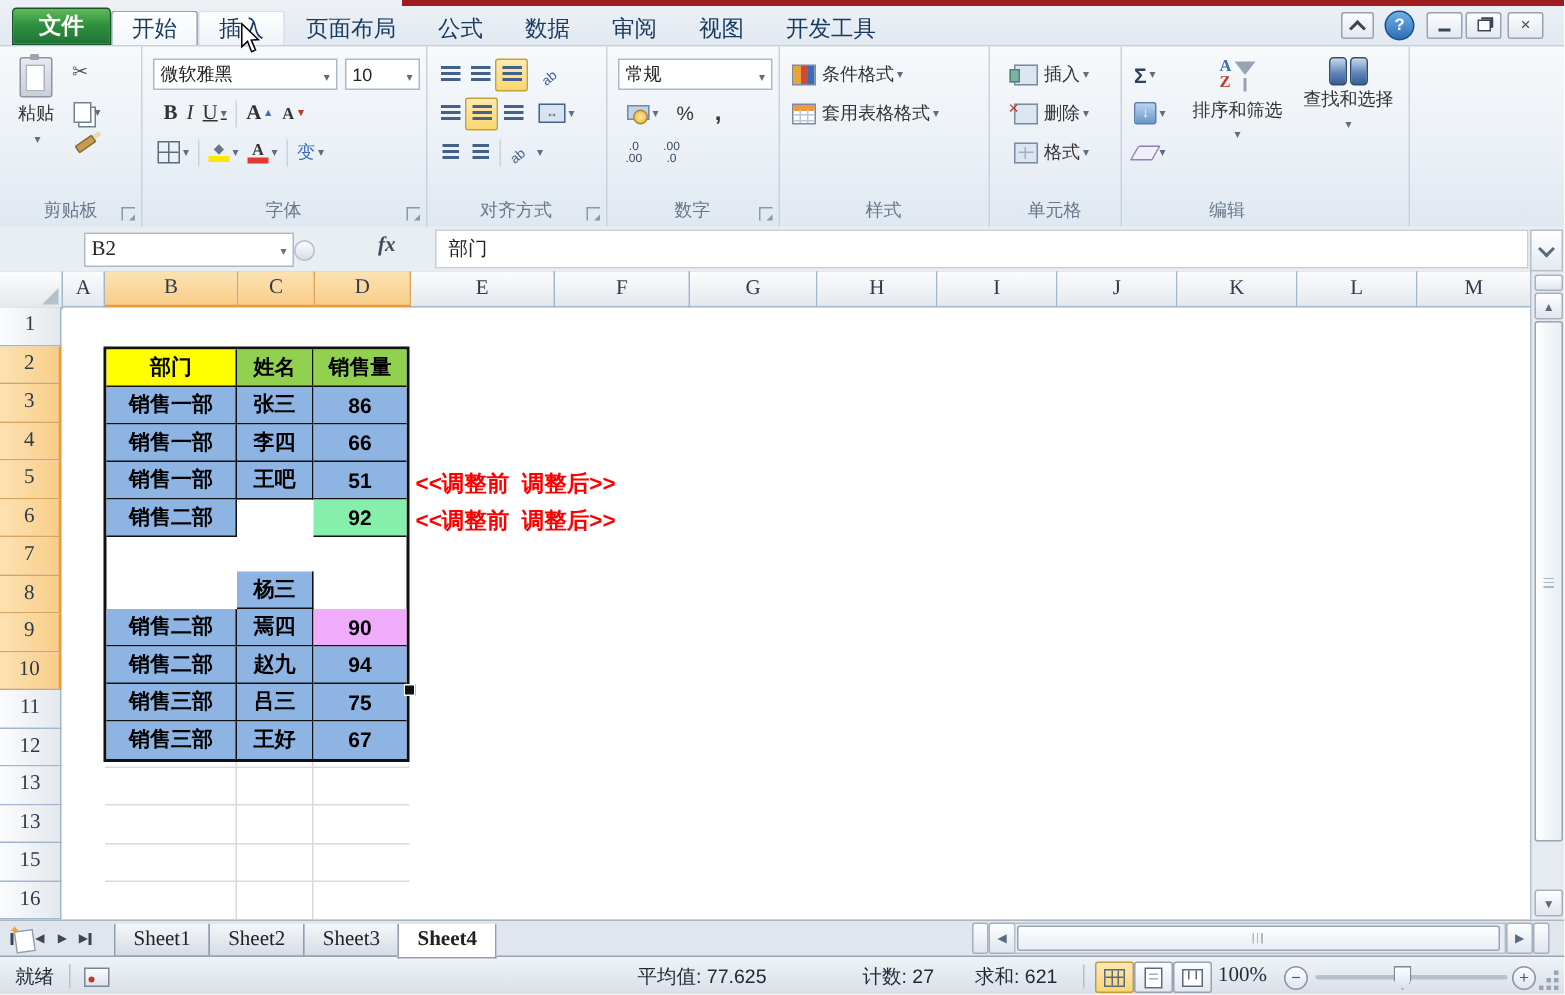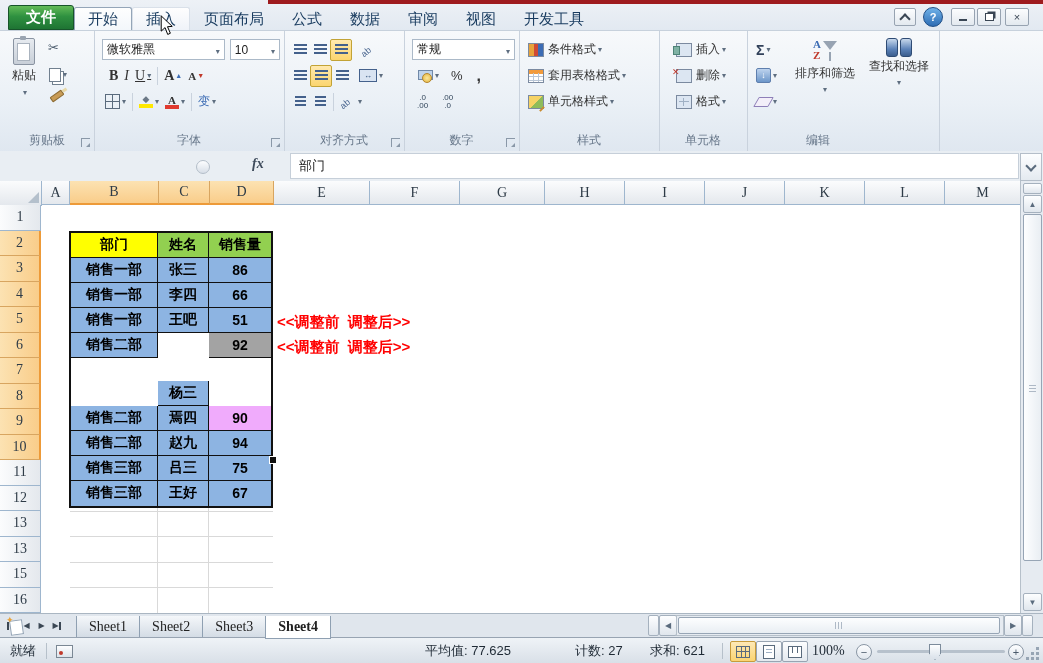--- a/index.html
+++ b/index.html
@@ -413,26 +413,20 @@
           <span class="mini ic-ft"></span>
           <span>套用表格格式</span>
           </span>
       </div>
       <div class="rrow r1" style="left:6px">
         <span class="rbtn dd">
           <span class="mini ic-cf"></span>
           <span>条件格式</span>
           </span>
       </div>
-      <div class="rrow r3" style="left:6px">
-        <span class="rbtn dd">
-          <span class="mini ic-cs"></span>
-          <span>单元格样式</span>
-          </span>
-      </div>
       <div class="glabel">样式</div>
     </div>
 
     <div class="rgroup" style="left:659px;width:88px">
       <div class="rrow r1" style="left:10px">
         <span class="rbtn dd">
           <span class="mini ic-ins" style="margin-left:4px"></span>
           <span>插入</span>
           </span>
       </div>
@@ -478,20 +472,24 @@
       <div class="bigv" style="left:116px;width:72px">
         <span class="ic-bino"></span>
         <span>查找和选择</span>
         <span class="dda">▾</span>
       </div>
       <div class="glabel" style="right:50px">编辑</div>
     </div>
   </div>
 
   <div class="abs" id="fbar">
+    <div id="namebox">
+      <span>B2</span>
+      <span class="dd"></span>
+    </div>
     <div id="fb-circle"></div>
     <div id="fb-fx">fx</div>
     <div id="fb-content">
       <span>部门</span>
     </div>
     <div id="fb-expand">
       <span class="chev-dn"></span>
     </div>
   </div>
 
@@ -555,21 +553,21 @@
         <div class="tcell c2" style="background: rgb(141, 180, 226);">66</div>
       </div>
       <div class="trow">
         <div class="tcell c0" style="background: rgb(141, 180, 226);">销售一部</div>
         <div class="tcell c1" style="background: rgb(141, 180, 226);">王吧</div>
         <div class="tcell c2" style="background: rgb(141, 180, 226);">51</div>
       </div>
       <div class="trow">
         <div class="tcell c0" style="background: rgb(141, 180, 226);">销售二部</div>
         <div class="tcell c1" style="background: rgb(141, 180, 226); margin-top: 48px;">杨三</div>
-        <div class="tcell c2" style="background: #a3a3a3;">92</div>
+        <div class="tcell c2" style="background: #86efac;">92</div>
       </div>
       <div class="trow">
         <div class="tcell c0" style="background: rgb(141, 180, 226);">销售二部</div>
         <div class="tcell c1" style="background: rgb(141, 180, 226);">焉四</div>
         <div class="tcell c2" style="background: #f0abfc;">90</div>
       </div>
       <div class="trow">
         <div class="tcell c0" style="background: rgb(141, 180, 226);">销售二部</div>
         <div class="tcell c1" style="background: rgb(141, 180, 226);">赵九</div>
         <div class="tcell c2" style="background: rgb(141, 180, 226);">94</div>

